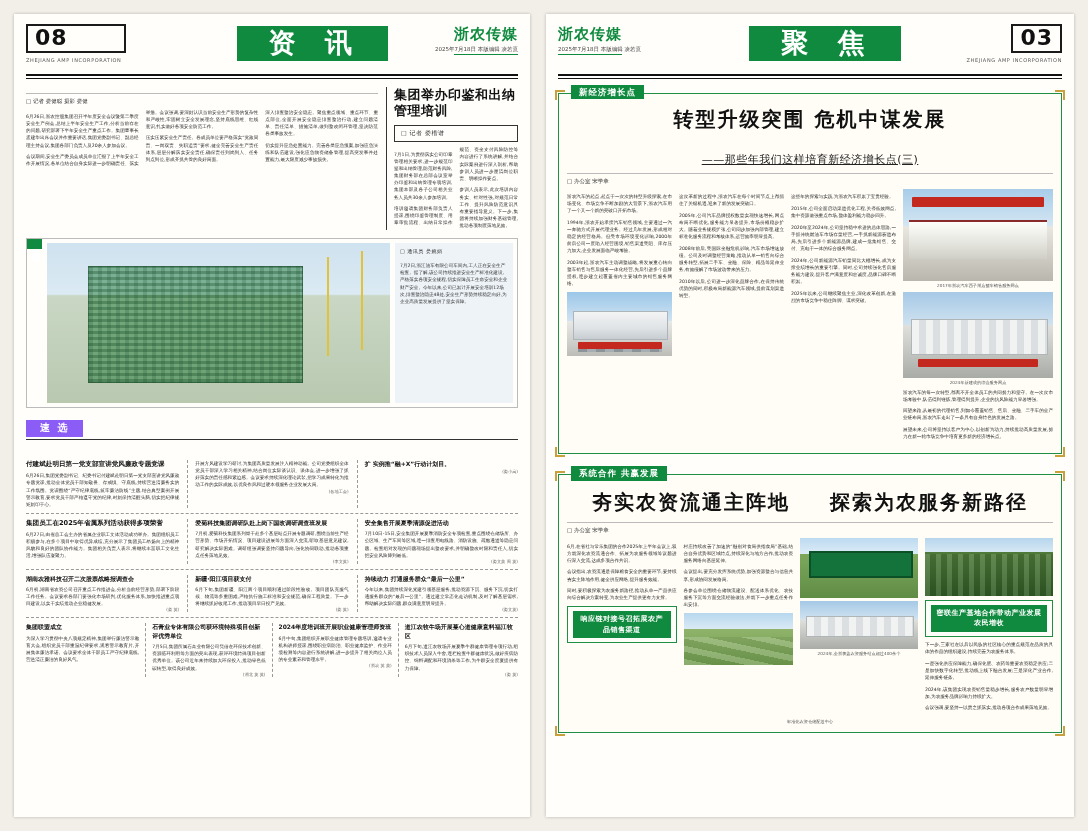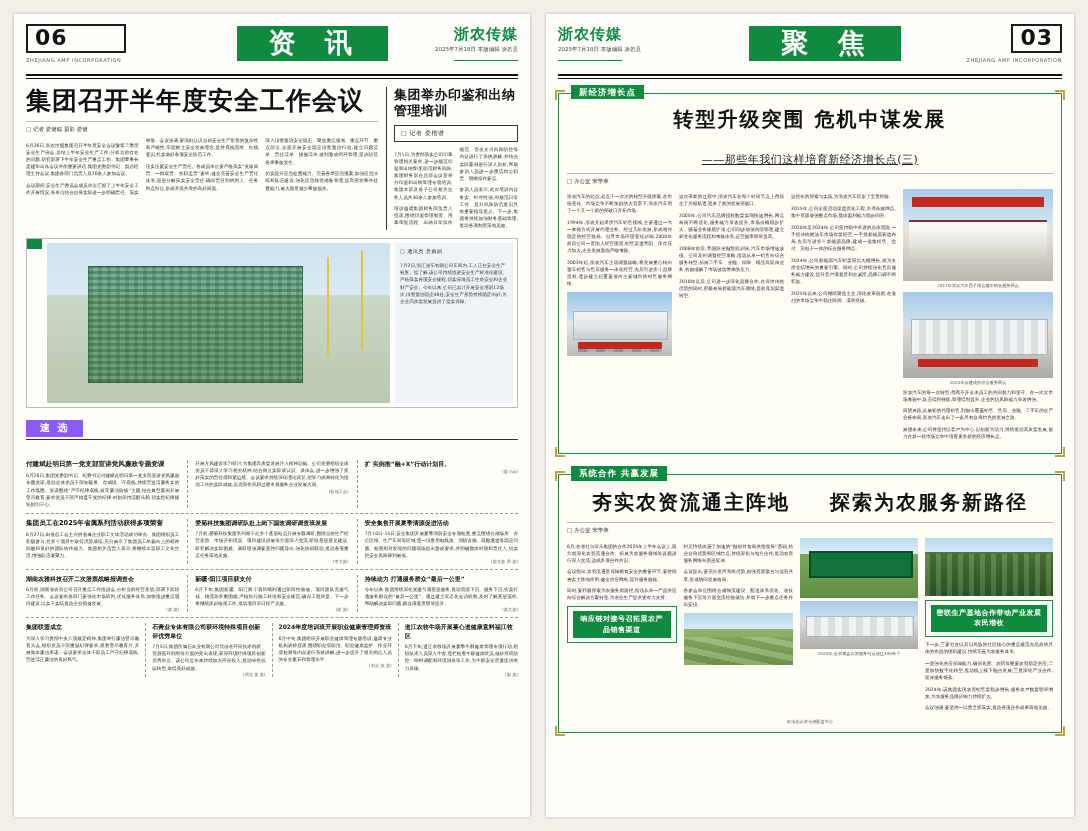--- a/index.html
+++ b/index.html
@@ -48,21 +48,21 @@
     font-size: 27px; font-weight: bold; letter-spacing: 10px;
     padding: 3px 26px 5px 32px; line-height: 1;
     display: inline-block;
   }
   .logo-box { text-align: right; line-height: 1.25; }
   .logo-cn {
     font-family: "DejaVu Serif", "Liberation Serif", serif;
     font-size: 15px; font-weight: bold; color: #0f8a3e;
     letter-spacing: 1px;
     border-bottom: 1px solid #0f8a3e;
-    padding-bottom: 17px;
+    padding-bottom: 11px;
   }
   .logo-date { font-size: 5.5px; color: #444; margin-top: 2px; }
   .rule-thick { border-top: 2px solid #111; margin-top: 2px; }
   .rule-thin  { border-top: 1px solid #111; margin-top: 1.5px; }
 
   
   .headline-xl {
     font-family: "DejaVu Serif", "Liberation Serif", serif;
     font-size: 25px; font-weight: bold; color: #111;
     letter-spacing: 1px; line-height: 1.15;
@@ -247,37 +247,36 @@
 </head>
 <body>
 
 <div class="page">
 
   <div class="sheet left">
     <div class="inner">
 
       <div class="masthead">
         <div style="width:100px;">
-          <div class="pagenum">06</div>
+          <div class="pagenum">08</div>
           <div class="masthead-sub">ZHEJIANG AMP INCORPORATION</div>
         </div>
         <div style="flex:1; text-align:right; padding-top:2px;">
           <span class="section-badge">资 讯</span>
         </div>
         <div class="logo-box" style="width:130px;">
           <span class="logo-cn">浙农传媒</span>
           <div class="logo-date">2025年7月18日  本版编辑 凌若熹</div>
         </div>
       </div>
       <div class="rule-thick"></div>
       <div class="rule-thin"></div>
 
       <div style="display:flex; gap:8px; margin-top:8px;">
         <div style="flex:1;">
-          <div class="headline-xl">集团召开半年度安全工作会议</div>
           <div class="hr-light" style="margin:6px 0 4px;"></div>
           <div class="byline">□ 记者 娄健聪   摄影 娄健</div>
           <div class="cols3" style="margin-top:4px;">
             <p class="body">6月26日,浙农控股集团召开半年度安全会议暨第二季度安全生产例会,总结上半年安全生产工作,分析当前存在的问题,研究部署下半年安全生产重点工作。集团董事长孟建华出席会议并作重要讲话,集团党委副书记、副总经理主持会议,集团各部门负责人及20余人参加会议。</p>
             <p class="body">会议期间,安全生产委员会成员单位汇报了上半年安全工作开展情况,各单位结合自身实际进一步明确责任、落实举措。会议强调,要深刻认识当前安全生产形势的复杂性和严峻性,牢固树立安全发展理念,坚持底线思维、红线意识,扎实做好各项安全防范工作。</p>
             <p class="body">压实压紧安全生产责任。各成员单位要严格落实“党政同责、一岗双责、失职追责”要求,健全完善安全生产责任体系,层层分解落实安全责任,确保责任到岗到人、任务到点到位,形成齐抓共管的良好局面。</p>
             <p class="body">深入排查整治安全隐患。聚焦重点领域、重点环节、重点部位,全面开展安全隐患排查整治行动,建立问题清单、责任清单、措施清单,做到整改闭环管理,坚决防范各类事故发生。</p>
             <p class="body">切实提升应急处置能力。完善各类应急预案,加强应急演练和队伍建设,强化应急物资储备管理,提高突发事件处置能力,最大限度减少事故损失。</p>
           </div>
         </div>

